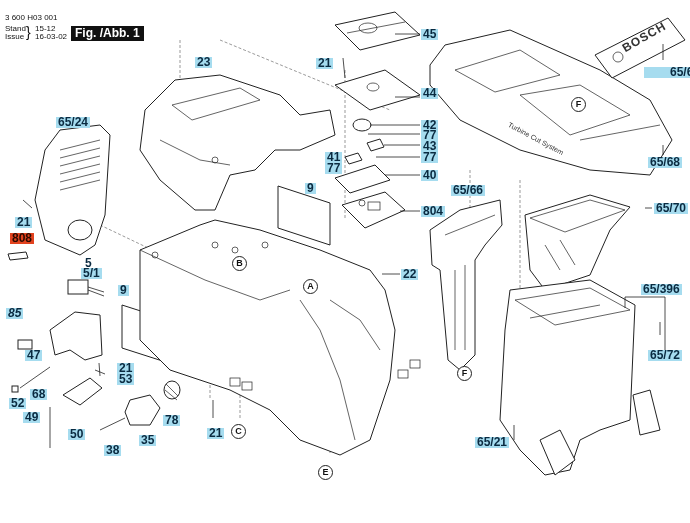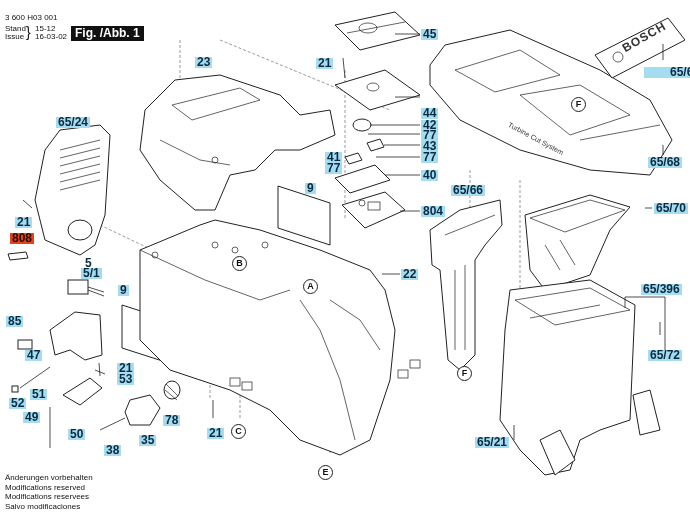--- a/index.html
+++ b/index.html
@@ -181,41 +181,41 @@
     <path class="l" d="M382 274 L400 274"></path>
       <path class="l" d="M645 208 L652 208"></path>
     <path class="l" d="M625 297 L665 297 L665 355 L655 355"></path>
       <path class="l" d="M625 297 L625 308"></path>
     <path class="l" d="M663 60 L663 44"></path>
       <path class="l" d="M663 155 L663 145"></path>
   </svg>
 
   <div class="lbl" style="left:421px;top:29px;">45</div>
   <div class="lbl" style="left:316px;top:58px;">21</div>
-  <div class="lbl" style="left:421px;top:108px;">44</div>
+  <div class="lbl" style="left:421px;top:88px;">44</div>
   <div class="lbl" style="left:195px;top:57px;">23</div>
   <div class="lbl" style="left:421px;top:120px;">42</div>
   <div class="lbl" style="left:421px;top:130px;">77</div>
   <div class="lbl" style="left:421px;top:141px;">43</div>
   <div class="lbl" style="left:325px;top:152px;">41</div>
   <div class="lbl" style="left:421px;top:152px;">77</div>
   <div class="lbl" style="left:325px;top:163px;">77</div>
   <div class="lbl" style="left:421px;top:170px;">40</div>
   <div class="lbl" style="left:421px;top:206px;">804</div>
   <div class="lbl" style="left:305px;top:183px;">9</div>
   <div class="lbl" style="left:118px;top:285px;">9</div>
   <div class="lbl" style="left:401px;top:269px;">22</div>
   <div class="lbl" style="left:56px;top:117px;">65/24</div>
   <div class="lbl" style="left:15px;top:217px;">21</div>
   <div class="lbl red" style="left:10px;top:233px;">808</div>
   <div class="lbl" style="left:83px;top:258px;background:transparent;">5</div>
   <div class="lbl" style="left:81px;top:268px;">5/1</div>
-  <div class="lbl" style="left:6px;top:316px;">85</div>
+  <div class="lbl" style="left:6px;top:308px;font-style:italic;">85</div>
   <div class="lbl" style="left:25px;top:350px;">47</div>
-  <div class="lbl" style="left:30px;top:389px;">51</div>
+  <div class="lbl" style="left:30px;top:389px;">68</div>
   <div class="lbl" style="left:9px;top:398px;">52</div>
   <div class="lbl" style="left:23px;top:412px;">49</div>
   <div class="lbl" style="left:68px;top:429px;">50</div>
   <div class="lbl" style="left:117px;top:363px;">21</div>
   <div class="lbl" style="left:117px;top:374px;">53</div>
   <div class="lbl" style="left:104px;top:445px;">38</div>
   <div class="lbl" style="left:139px;top:435px;">35</div>
   <div class="lbl" style="left:163px;top:415px;">78</div>
   <div class="lbl" style="left:207px;top:428px;">21</div>
   <div class="lbl" style="left:644px;top:67px;padding-left:26px;">65/69</div>
@@ -229,20 +229,14 @@
   <div class="circ" style="left:303px;top:279px;">A</div>
   <div class="circ" style="left:232px;top:256px;">B</div>
   <div class="circ" style="left:231px;top:424px;">C</div>
   <div class="circ" style="left:318px;top:465px;">E</div>
   <div class="circ" style="left:571px;top:97px;">F</div>
   <div class="circ" style="left:457px;top:366px;">F</div>
 
   <div style="position:absolute;left:620px;top:30px;transform:rotate(-30deg);font-weight:bold;font-size:12px;color:#333;letter-spacing:1px;">BOSCH</div>
   <div style="position:absolute;left:505px;top:135px;transform:rotate(28deg);font-size:7px;color:#333;">Turbine Cut System</div>
 
-  <div class="notes">
-    <div>Änderungen vorbehalten</div>
-    <div>Modifications reserved</div>
-    <div>Modifications reservees</div>
-    <div>Salvo modificaciones</div>
-  </div>
 
 </div>
 
 </body></html>

